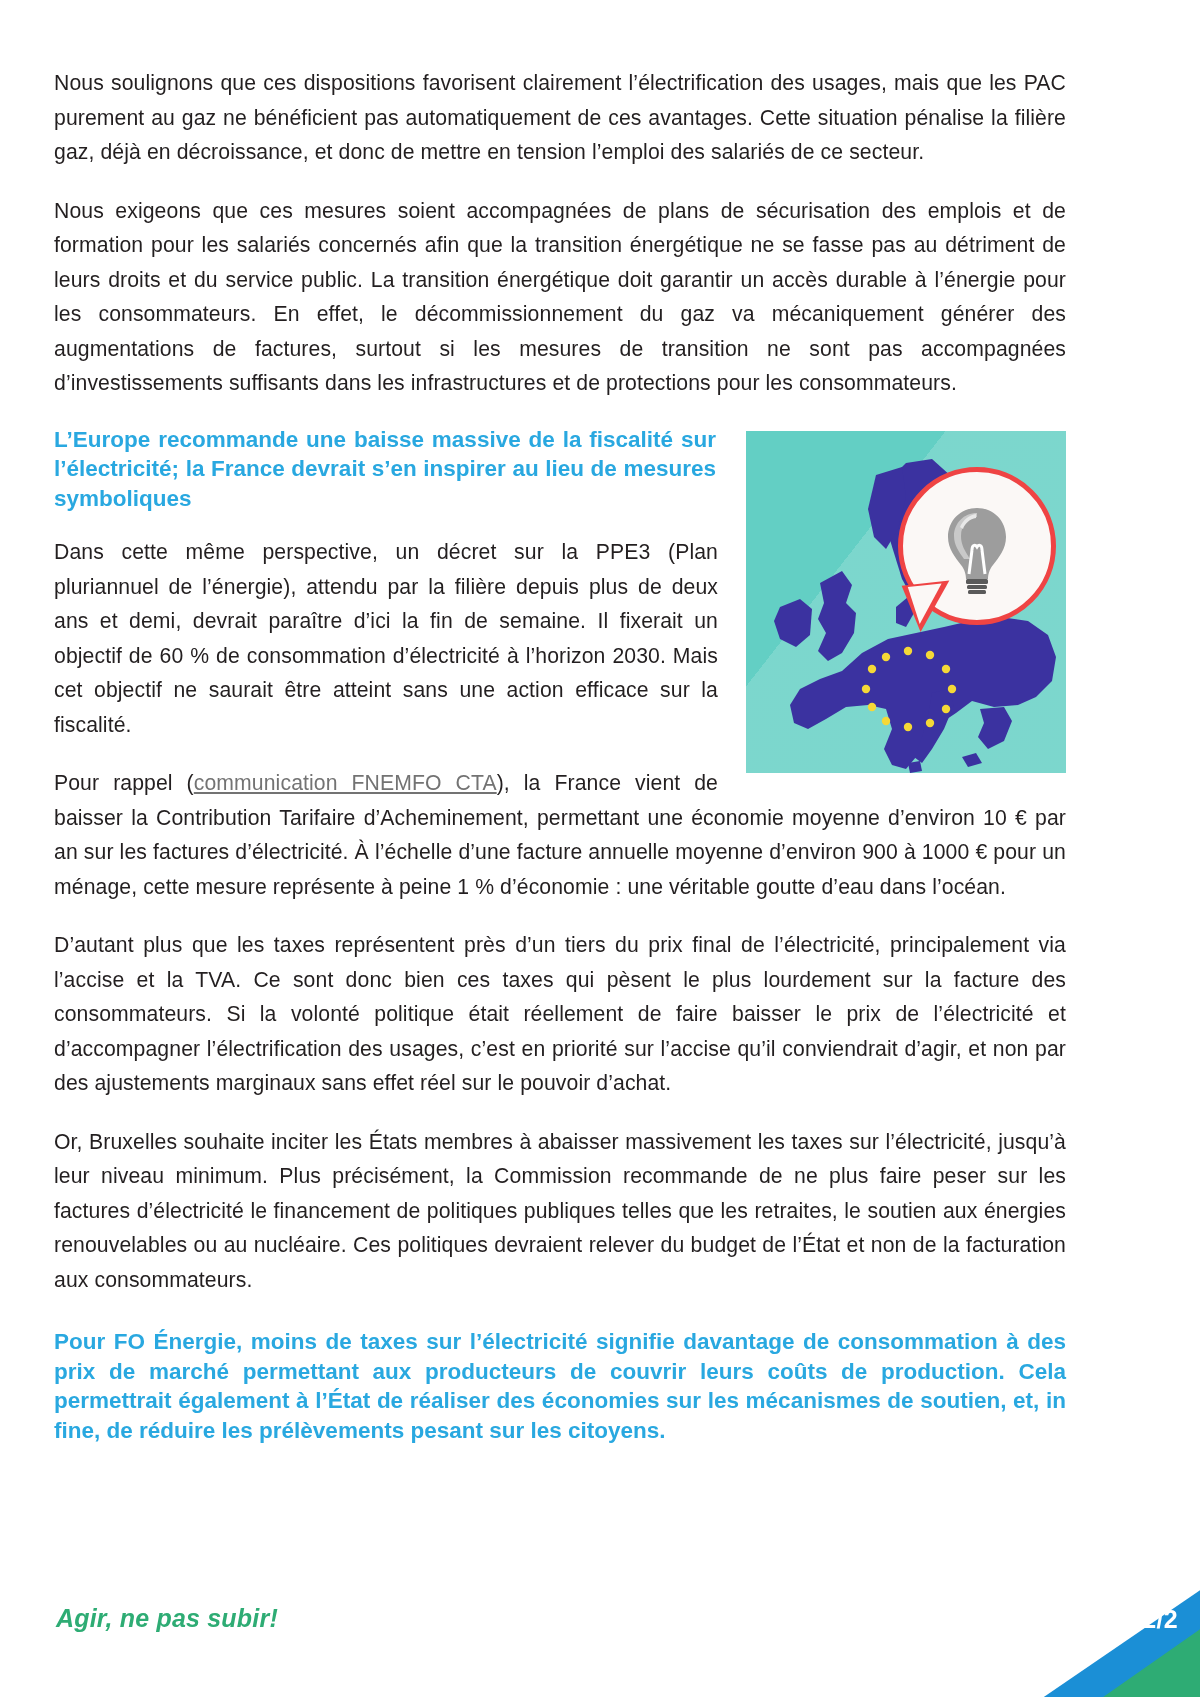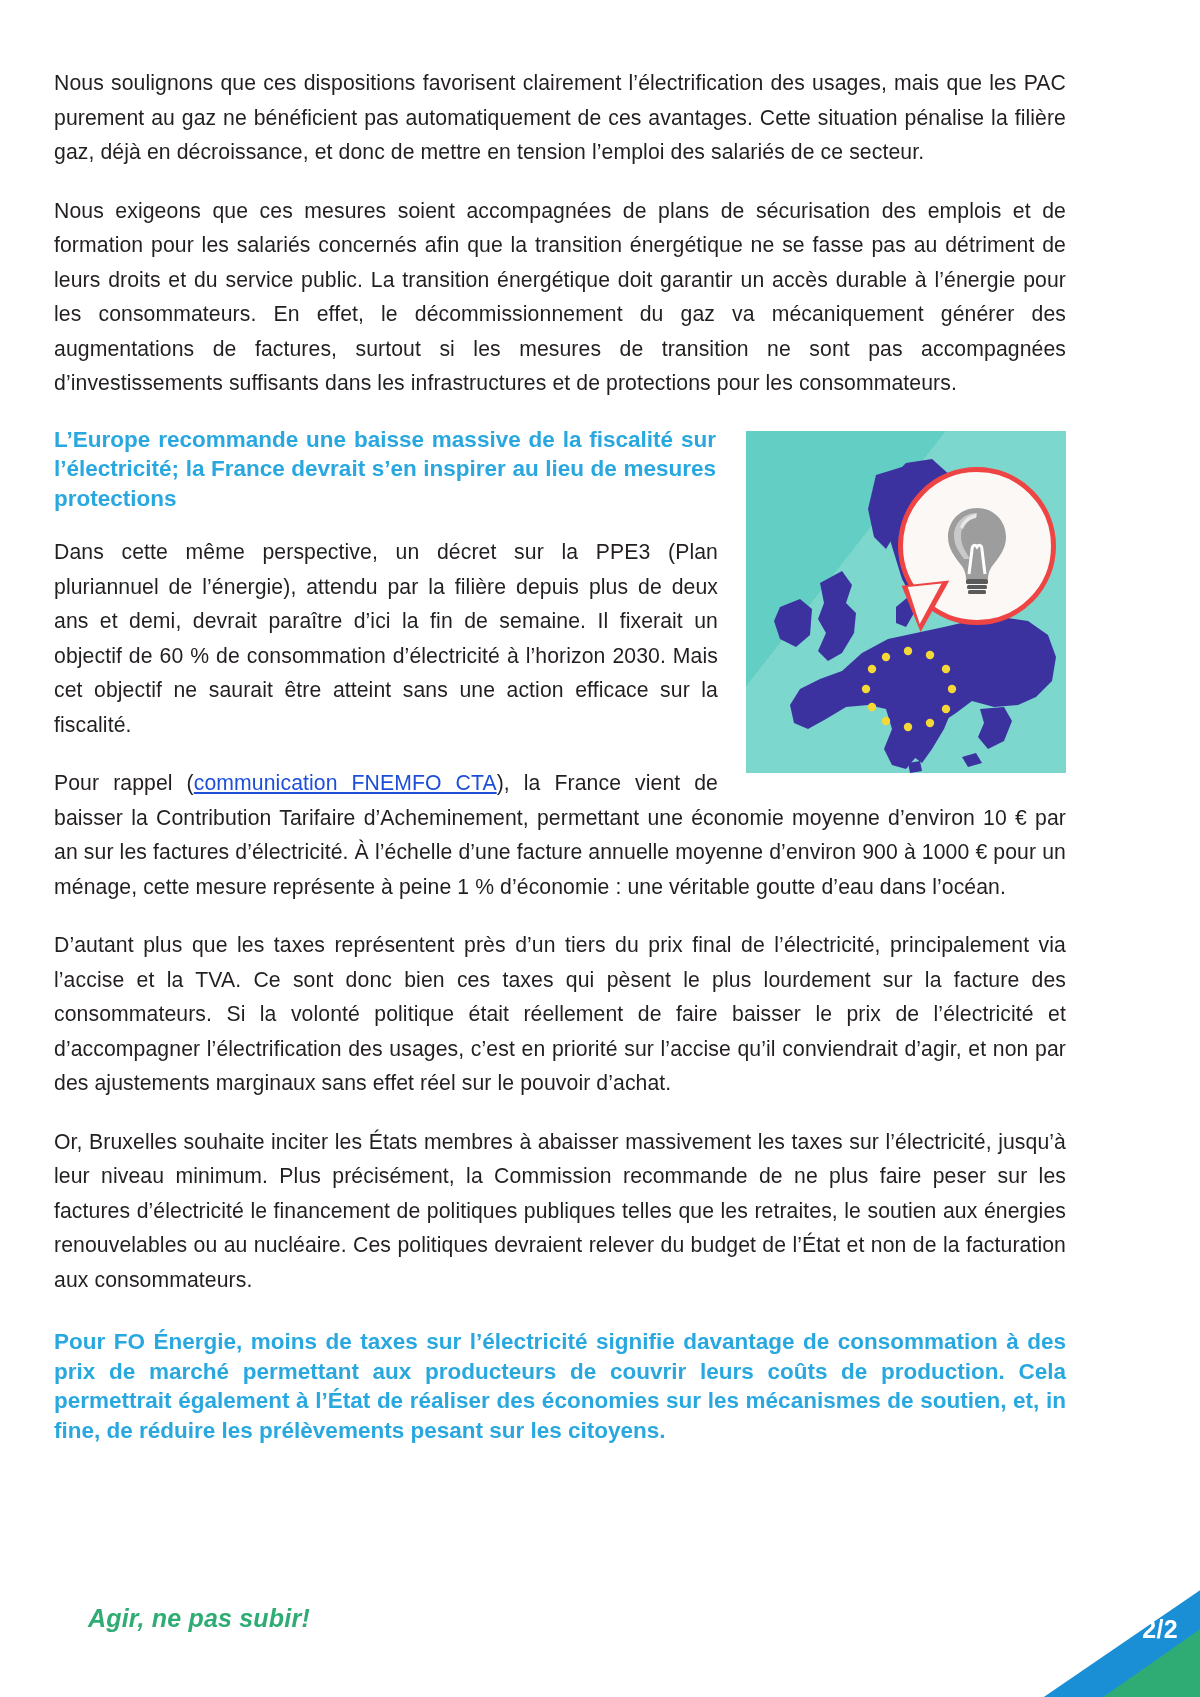--- a/index.html
+++ b/index.html
@@ -44,21 +44,21 @@
     margin: 0 0 22px 0;
     font-size: 22.5px;
     line-height: 29.5px;
     font-weight: bold;
     color: #29a8e0;
     text-align: justify;
     width: 662px;
   }
 
   .inline-link {
-    color: #1d4ed8;
+    color: #737373;
     text-underline-offset: 2px;
   }
 
   
   .illustration {
     float: right;
     width: 320px;
     height: 342px;
     margin: 6px 0 14px 28px;
     position: relative;
@@ -120,21 +120,20 @@
   
   .footer-slogan {
     position: absolute;
     left: 56px;
     top: 1604px;
     font-size: 25px;
     font-weight: bold;
     font-style: italic;
     color: #2eac74;
     letter-spacing: 0.2px;
-    margin-left: 32px;
   }
   .footer-corner {
     position: absolute;
     right: 0;
     bottom: 0;
     width: 220px;
     height: 220px;
     overflow: hidden;
     pointer-events: none;
   }
@@ -148,21 +147,21 @@
   .corner-green {
     position: absolute;
     left: 0; bottom: 0;
     width: 220px; height: 220px;
     background: #2eac74;
     clip-path: polygon(56% 100%, 116% 58%, 100% 22%, 100% 100%);
   }
   .page-number {
     position: absolute;
     right: 22px;
-    bottom: 53px;
+    bottom: 63px;
     font-size: 25px;
     font-weight: bold;
     color: #ffffff;
     letter-spacing: 0.3px;
   }
   .clearfix::after { content: ""; display: block; clear: both; }
 </style>
 </head>
 <body>
 
@@ -223,21 +222,21 @@
         <path fill="#c9c9c9" d="M35 8 C22 8 12 18 12 31 C12 40 17 47 22 54 L28 54 C23 46 19 40 19 31 C19 20 26 12 35 12 Z"></path>
         <path fill="#e8e8e8" d="M18 22 C21 15 27 10 34 9 L34 13 C28 14 23 18 21 24 Z"></path>
         <rect x="24" y="74" width="22" height="5" rx="1.5" fill="#5a5a5a"></rect>
         <rect x="25" y="80" width="20" height="4" rx="1.5" fill="#5a5a5a"></rect>
         <rect x="26" y="85" width="18" height="4" rx="1.5" fill="#5a5a5a"></rect>
         <path d="M27 69 L30 45 M43 69 L40 45" stroke="#ffffff" stroke-width="3" fill="none"></path>
         <path d="M30 45 C30 40 33 39 35 42 C37 39 40 40 40 45" stroke="#ffffff" stroke-width="3" fill="none"></path>
       </svg>
     </div>
 
-    <h2 class="section-heading">L’Europe recommande une baisse massive de la fiscalité sur l’électricité; la France devrait s’en inspirer au lieu de mesures protections</h2>
+    <h2 class="section-heading">L’Europe recommande une baisse massive de la fiscalité sur l’électricité; la France devrait s’en inspirer au lieu de mesures symboliques</h2>
 
 
     <p class="body-text">Dans cette même perspective, un décret sur la PPE3 (Plan pluriannuel de l’énergie), attendu par la filière depuis plus de deux ans et demi, devrait paraître d’ici la fin de semaine. Il fixerait un objectif de 60 % de consommation d’électricité à l’horizon 2030. Mais cet objectif ne saurait être atteint sans une action efficace sur la fiscalité.</p>
 
     <p class="body-text"><span>Pour rappel (</span><a class="inline-link" href="#">communication FNEMFO CTA</a><span>), la France vient de baisser la Contribution Tarifaire d’Acheminement, permettant une économie moyenne d’environ 10 € par an sur les factures d’électricité. À l’échelle d’une facture annuelle moyenne d’environ 900 à 1000 € pour un ménage, cette mesure représente à peine 1 % d’économie : une véritable goutte d’eau dans l’océan.</span></p>
 
     <p class="body-text">D’autant plus que les taxes représentent près d’un tiers du prix final de l’électricité, principalement via l’accise et la TVA. Ce sont donc bien ces taxes qui pèsent le plus lourdement sur la facture des consommateurs. Si la volonté politique était réellement de faire baisser le prix de l’électricité et d’accompagner l’électrification des usages, c’est en priorité sur l’accise qu’il conviendrait d’agir, et non par des ajustements marginaux sans effet réel sur le pouvoir d’achat.</p>
 
     <p class="body-text">Or, Bruxelles souhaite inciter les États membres à abaisser massivement les taxes sur l’électricité, jusqu’à leur niveau minimum. Plus précisément, la Commission recommande de ne plus faire peser sur les factures d’électricité le financement de politiques publiques telles que les retraites, le soutien aux énergies renouvelables ou au nucléaire. Ces politiques devraient relever du budget de l’État et non de la facturation aux consommateurs.</p>
 

